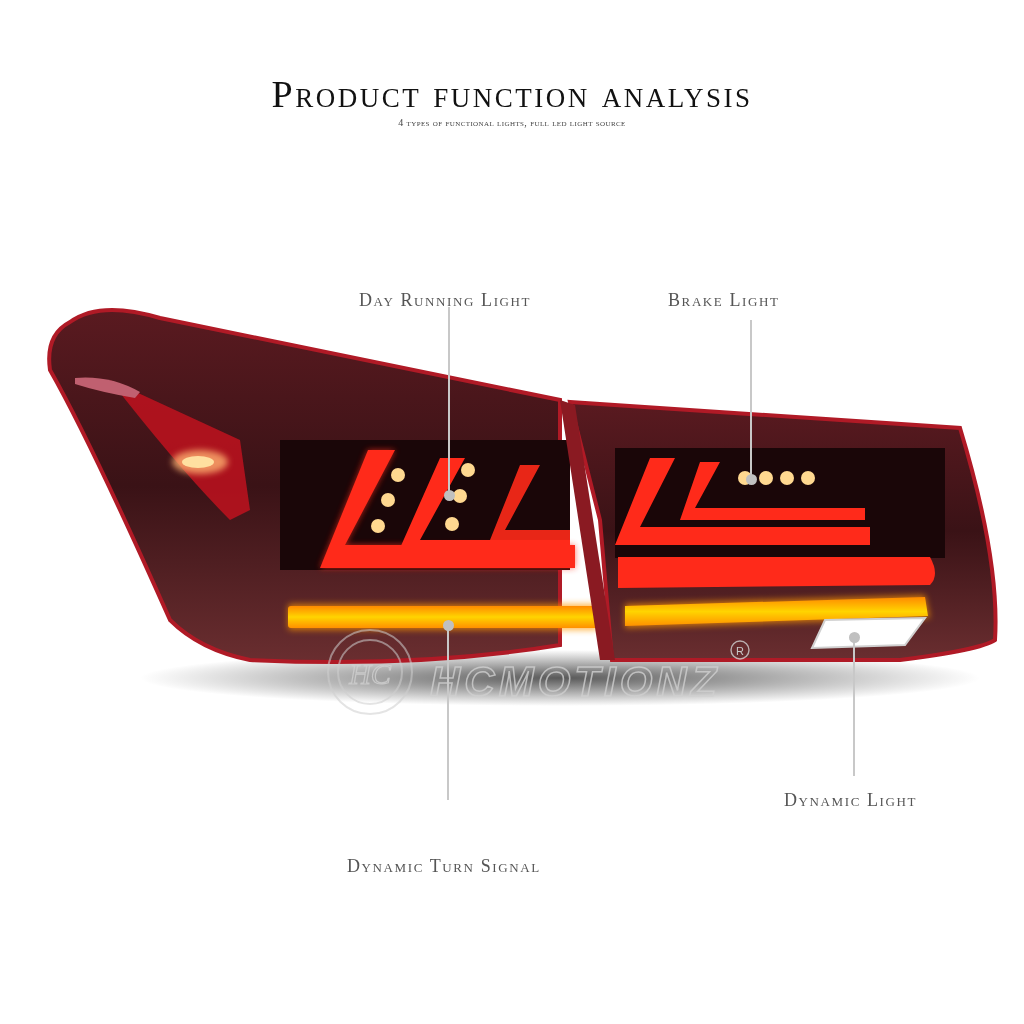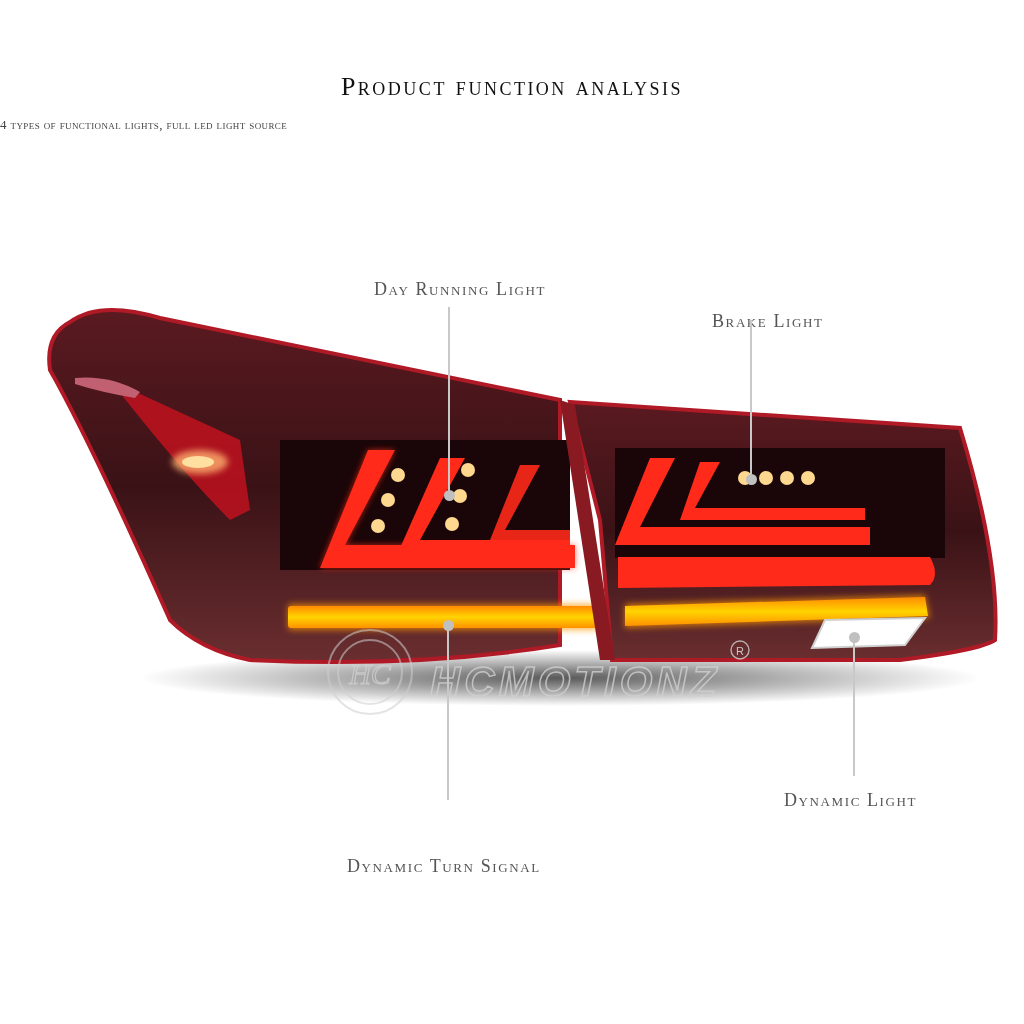--- a/index.html
+++ b/index.html
@@ -1,18 +1,18 @@
 <!DOCTYPE html>
 <html><head>
 <meta charset="utf-8">
 <style>
   html, body { margin:0; padding:0; background:#ffffff; }
   body { width:1024px; height:1024px; position:relative; overflow:hidden; font-family:"Liberation Serif","DejaVu Serif",serif; }
-  .title { position:absolute; left:0; width:1024px; top:72px; text-align:center; font-size:26px; letter-spacing:2.5px; color:#111; font-variant:small-caps; font-weight:normal; }
-  .subtitle { position:absolute; left:0; width:1024px; top:117px; font-size:13px; letter-spacing:0.4px; color:#444; font-variant:small-caps; text-transform:lowercase; }
+  .title { position:absolute; left:0; width:1024px; top:72px; text-align:center; font-size:38px; letter-spacing:2.5px; color:#111; font-variant:small-caps; font-weight:normal; }
+  .subtitle { position:absolute; left:0; width:1024px; top:117px; text-align:center; font-size:10px; letter-spacing:0.4px; color:#444; font-variant:small-caps; text-transform:lowercase; }
   .label { position:absolute; font-size:18px; color:#555; letter-spacing:1.6px; font-variant:small-caps; white-space:nowrap; }
   .line { position:absolute; width:2px; background:#c8c8c8; }
   .dot { position:absolute; width:11px; height:11px; border-radius:50%; background:#c0c0c0; }
   svg.lamp { position:absolute; left:0; top:0; }
 </style>
 </head>
 <body>
 
 <div class="title">Product function analysis</div>
 <div class="subtitle">4 types of functional lights, full LED light source</div>
@@ -97,27 +97,27 @@
     <circle cx="370" cy="672" r="42"></circle>
     <circle cx="370" cy="672" r="32"></circle>
   </g>
   <text x="370" y="684" text-anchor="middle" font-family="Liberation Serif, serif" font-style="italic" font-size="30" fill="none" stroke="#d0d0d0" stroke-width="1.2" opacity="0.8">HC</text>
   <text x="430" y="696" font-family="Liberation Sans, sans-serif" font-style="italic" font-weight="bold" font-size="42" fill="none" stroke="#d0d0d0" stroke-width="1.5" opacity="0.8" letter-spacing="4">HCMOTIONZ</text>
   <circle cx="740" cy="650" r="9" fill="none" stroke="#d0d0d0" stroke-width="1.4" opacity="0.8"></circle>
   <text x="740" y="655" text-anchor="middle" font-family="Liberation Sans, sans-serif" font-size="11" fill="#c8c8c8">R</text>
 </svg>
 
 <div>
-  <div class="label" style="left:359px; top:279px;margin-left:15px;">Day Running Light</div>
+  <div class="label" style="left:359px; top:290px;">Day Running Light</div>
   <div class="line" style="left:448px; top:307px; height:188px;"></div>
   <div class="dot" style="left:444px; top:490px;"></div>
 </div>
 
 <div>
-  <div class="label" style="left:712px; top:290px;margin-top:21px;">Brake Light</div>
+  <div class="label" style="left:668px; top:290px;">Brake Light</div>
   <div class="line" style="left:750px; top:320px; height:160px;"></div>
   <div class="dot" style="left:746px; top:474px;"></div>
 </div>
 
 <div>
   <div class="line" style="left:447px; top:625px; height:175px;"></div>
   <div class="dot" style="left:443px; top:620px;"></div>
   <div class="label" style="left:347px; top:808px;margin-top:48px;">Dynamic Turn Signal</div>
 </div>
 

